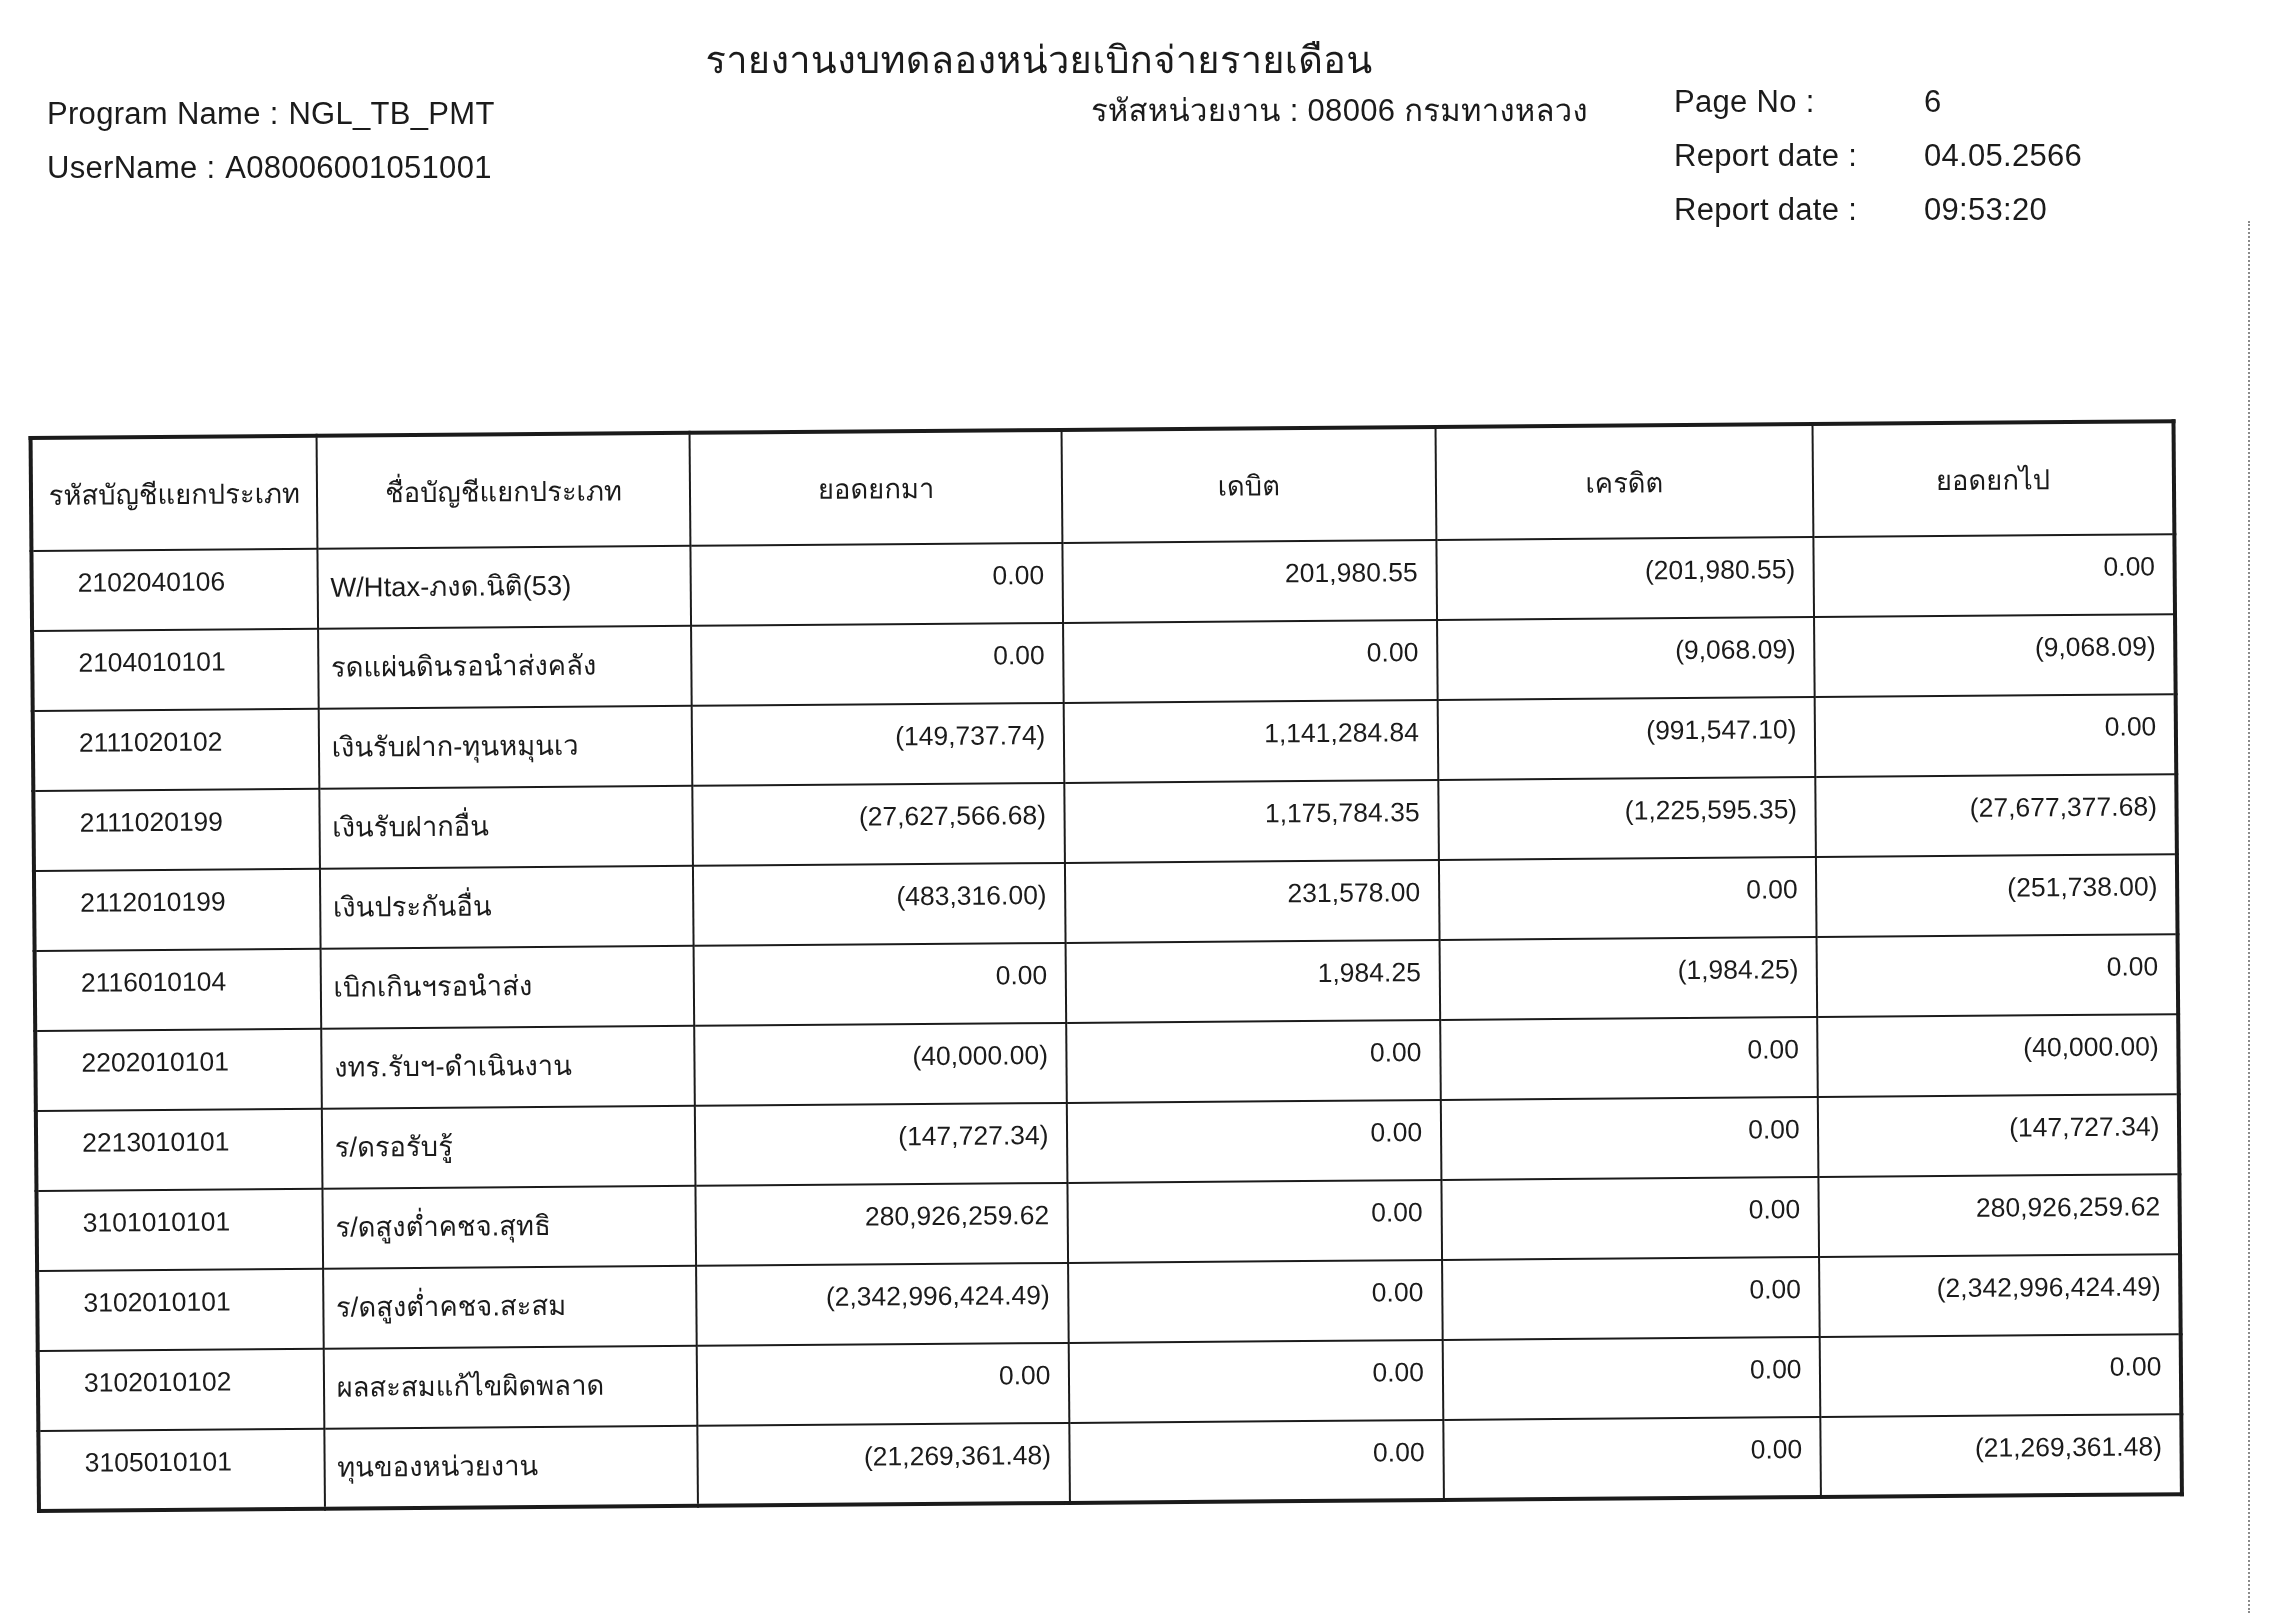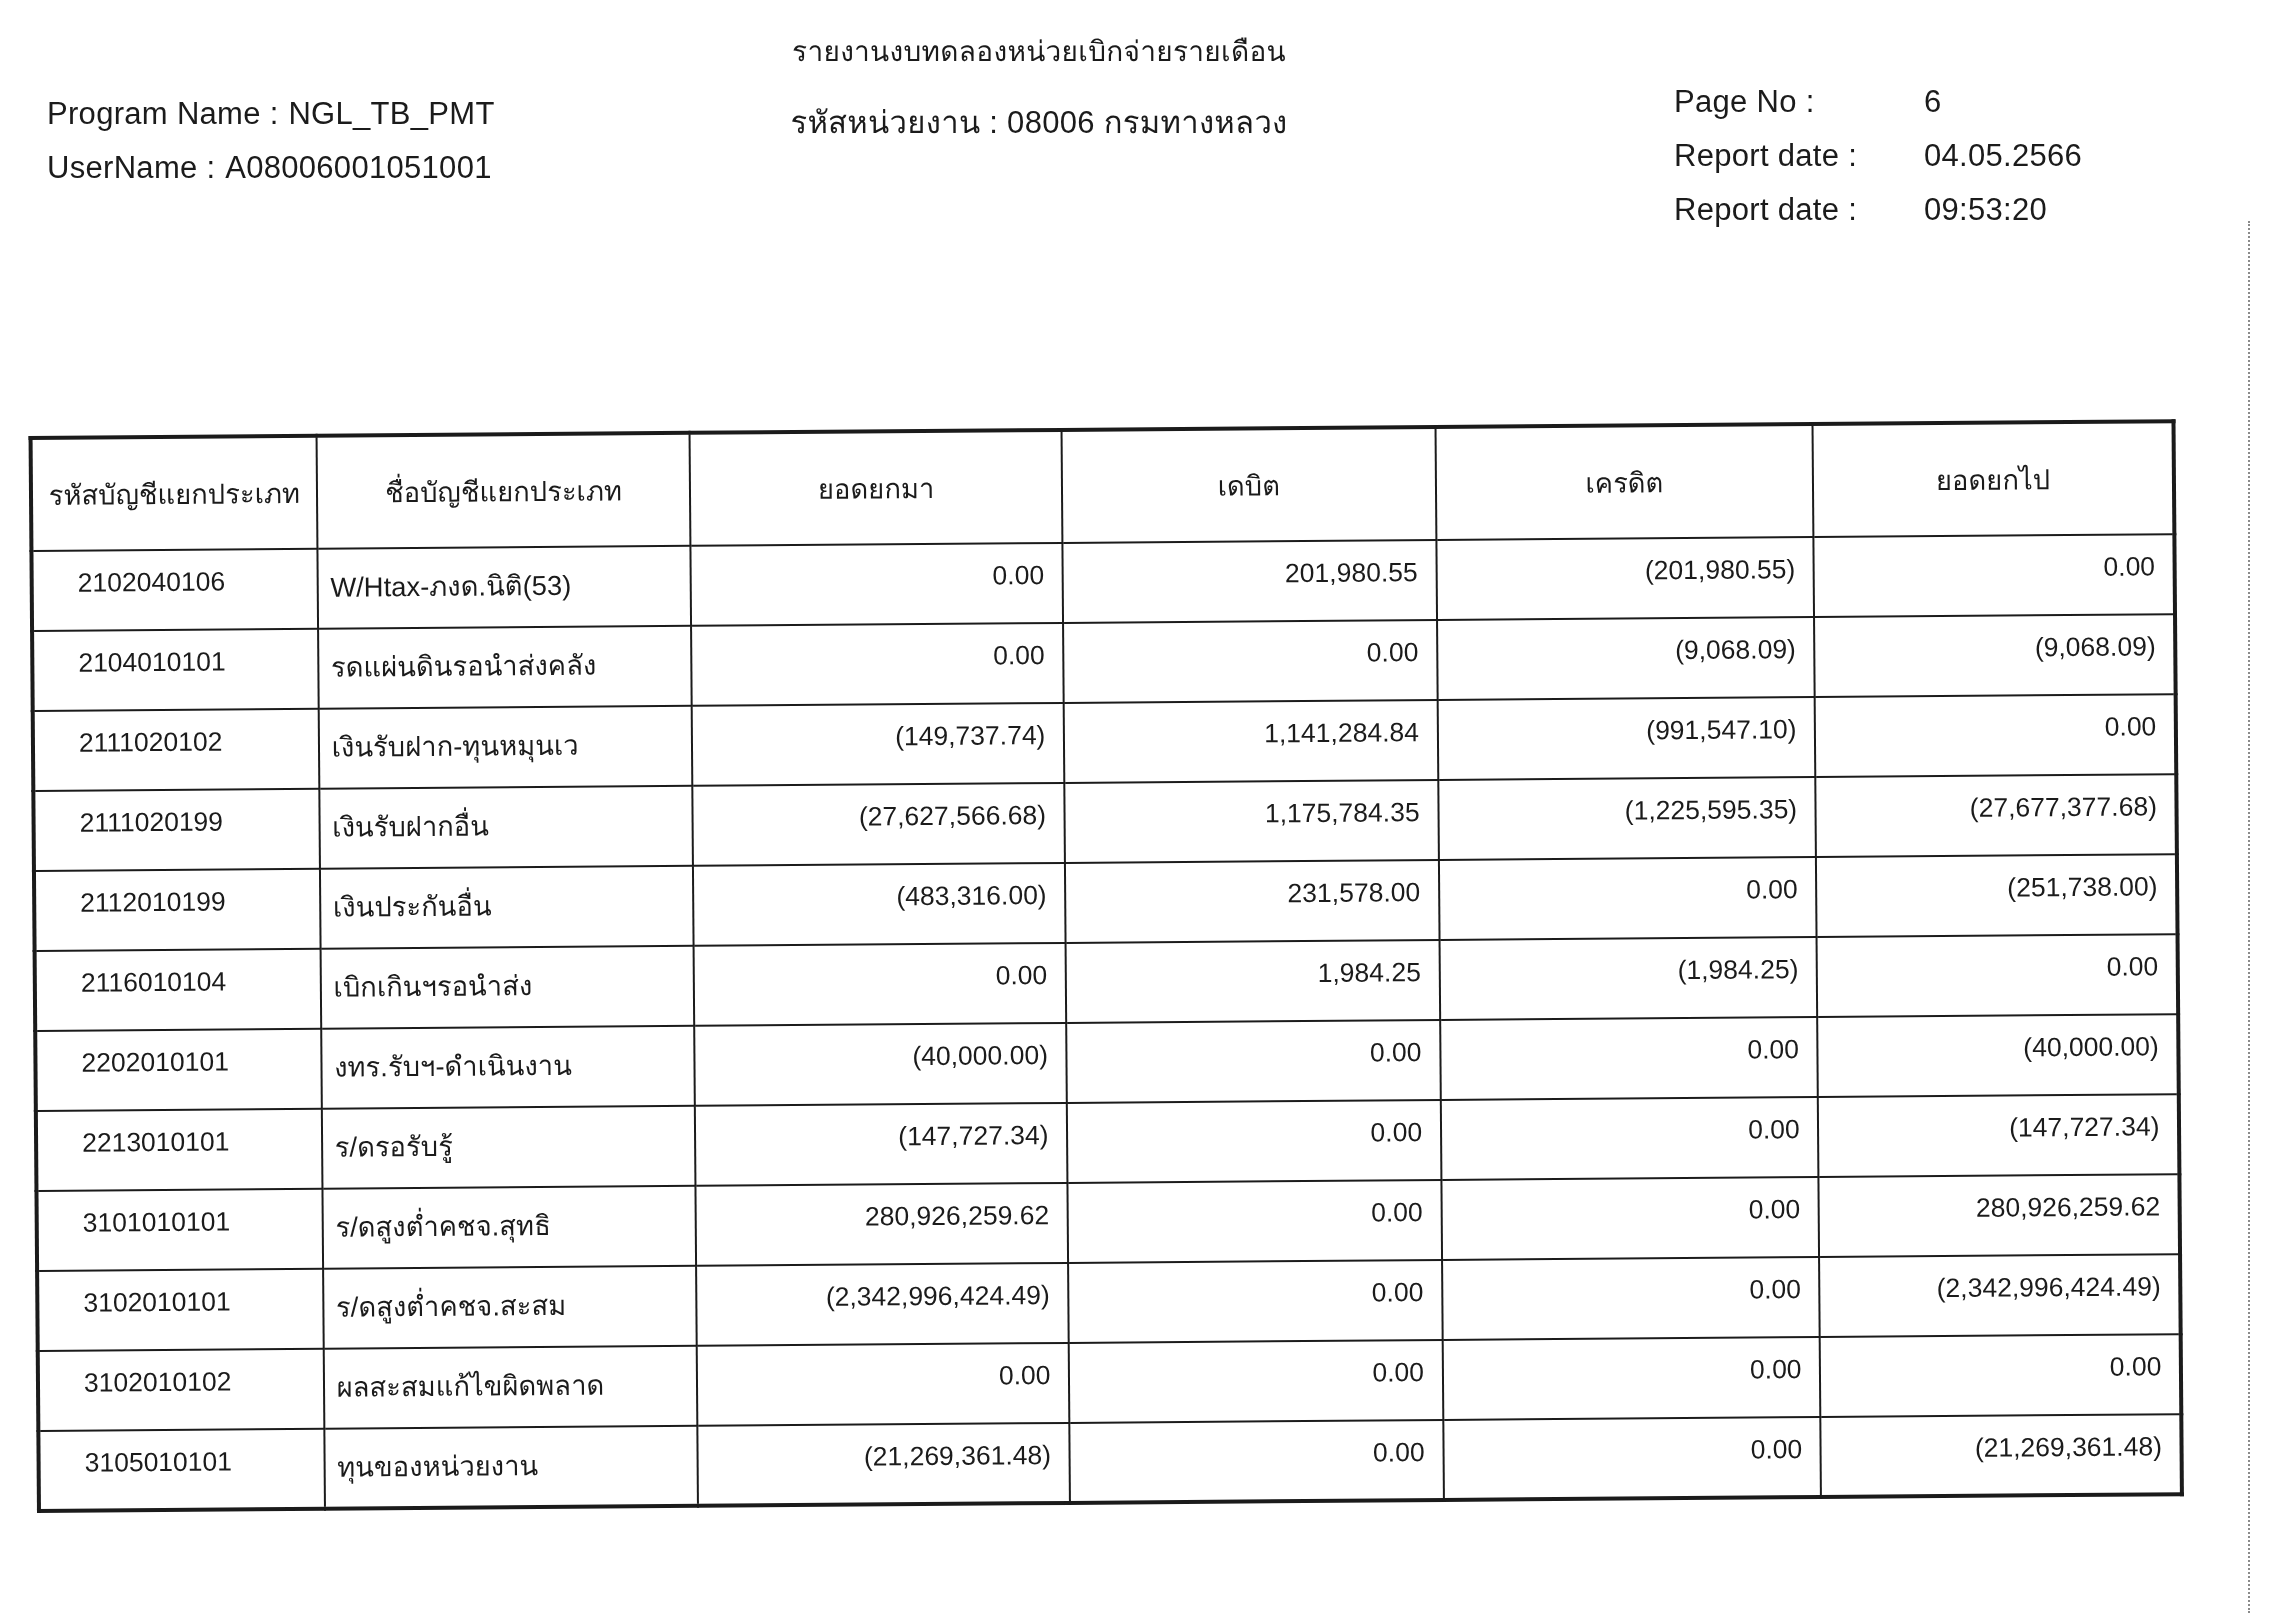--- a/index.html
+++ b/index.html
@@ -13,22 +13,22 @@
   .page{
     position:relative;
     width:2293px;height:1621px;
     background:var(--paper);
     color:var(--ink);
     overflow:hidden;
   }
   
   .hdr-text{position:absolute;font-size:31px;letter-spacing:0.3px;white-space:nowrap;}
   .hdr-center{left:490px;width:1098px;text-align:center;}
-  .t-title{top:29px;font-size:28px;}
-  .t-line2{top:97px;}
+  .t-title{top:29px;font-size:38px;}
+  .t-line2{top:85px;text-align:right;}
   .t-line3{top:138px;}
   .t-line4{top:193px;}
   .hdr-left{left:47px;}
   .l-line1{top:96px;}
   .l-line2{top:150px;}
   .hdr-left .val{margin-left:9.8px;}
   .hdr-right-label{left:1674px;}
   .hdr-right-value{left:1924px;}
   .r-line1{top:84px;}
   .r-line2{top:138px;}

